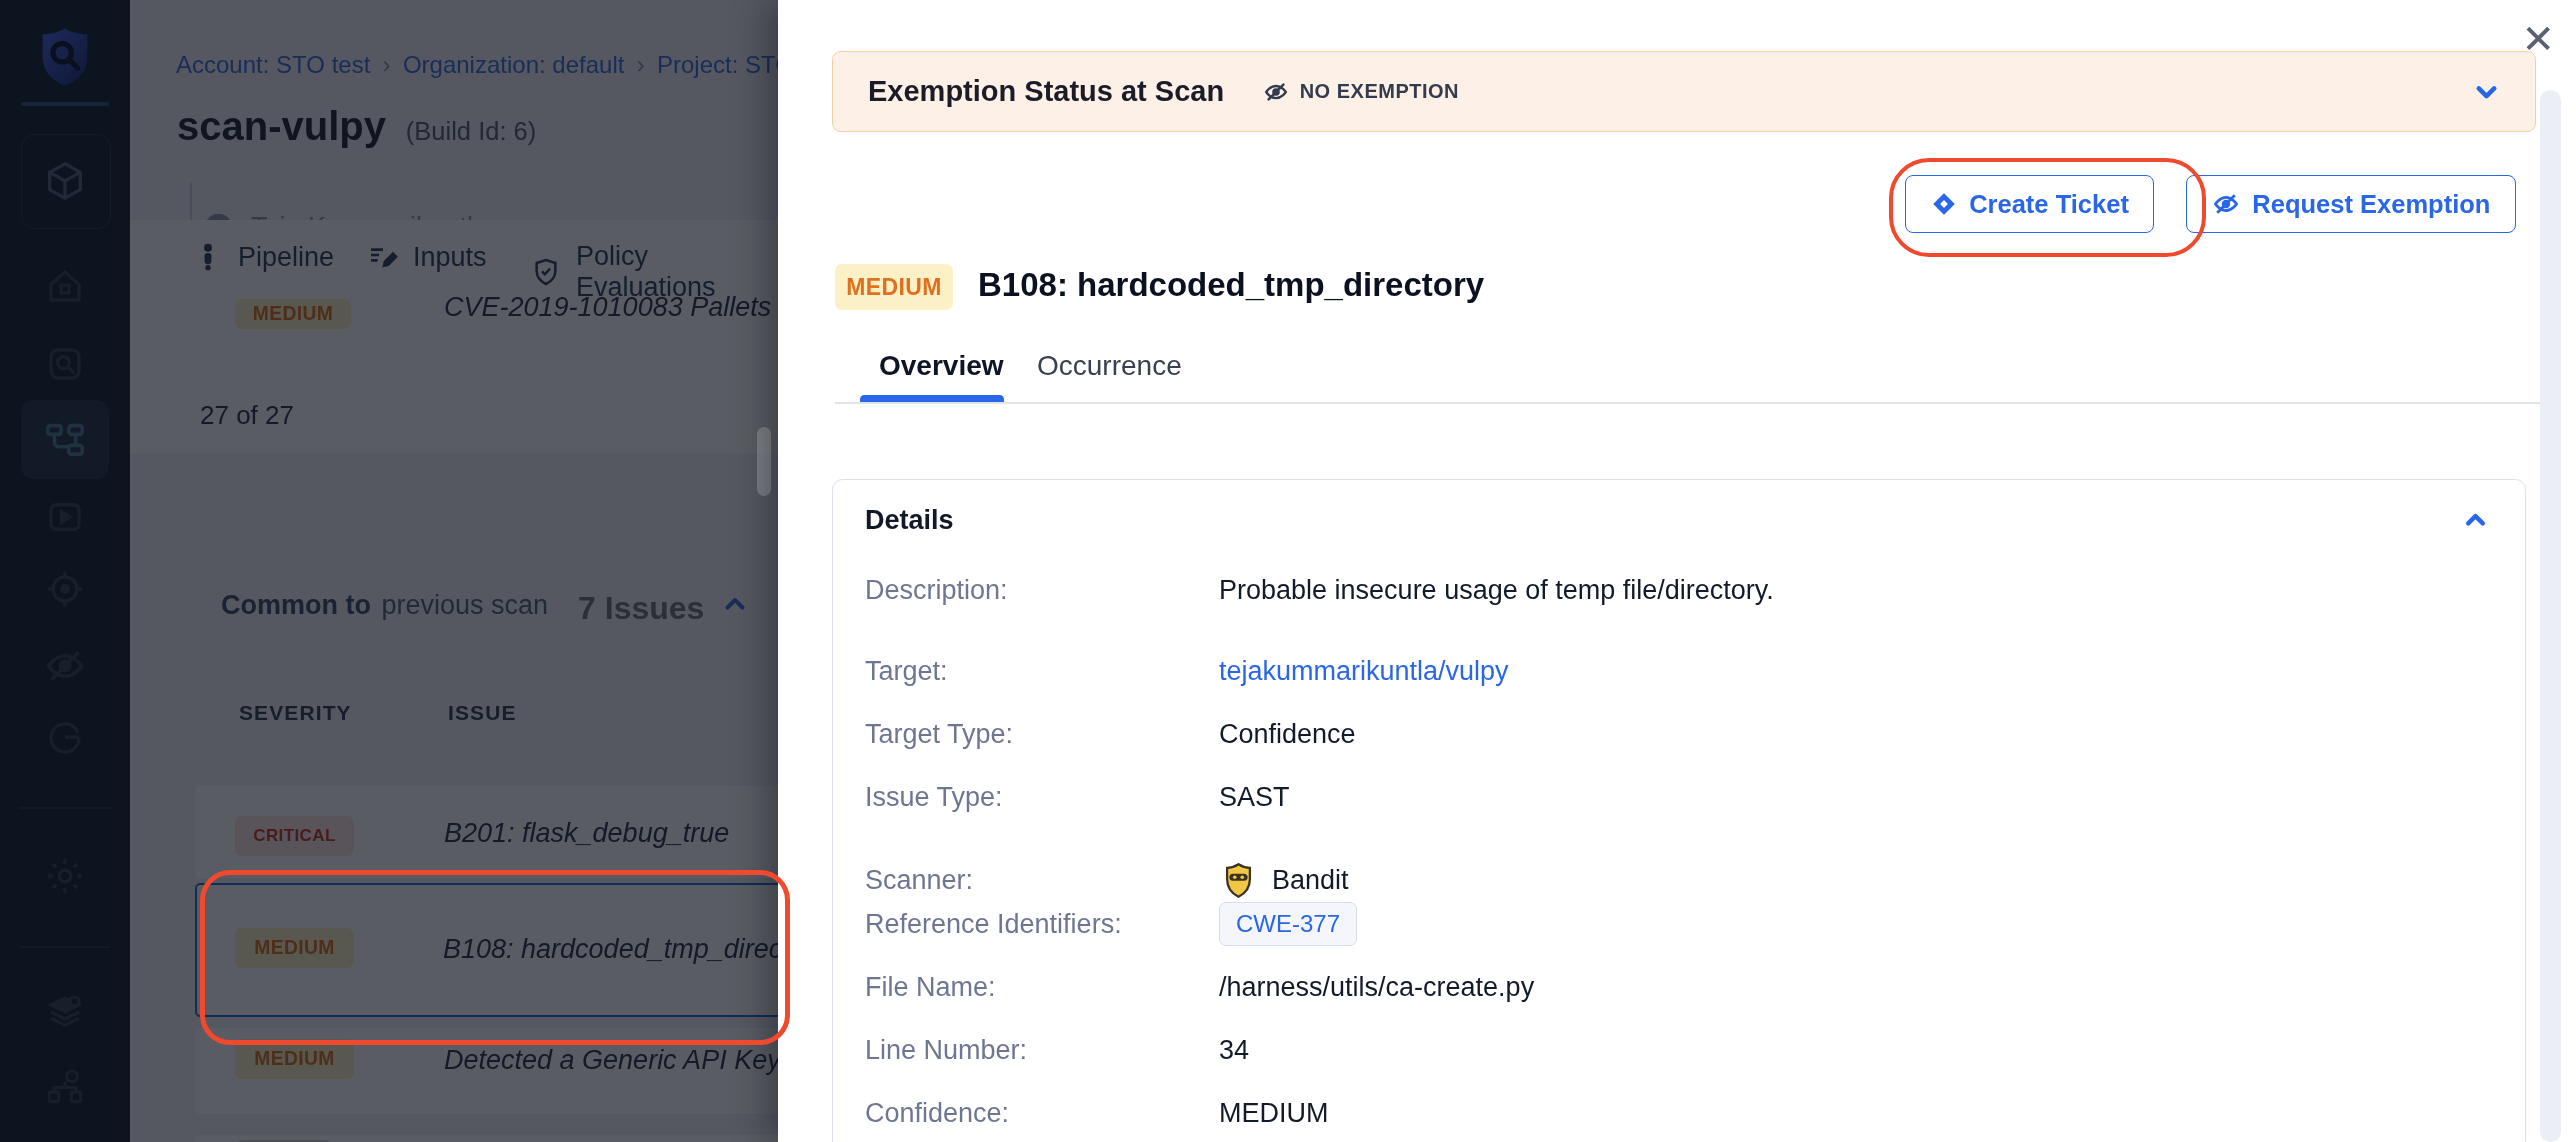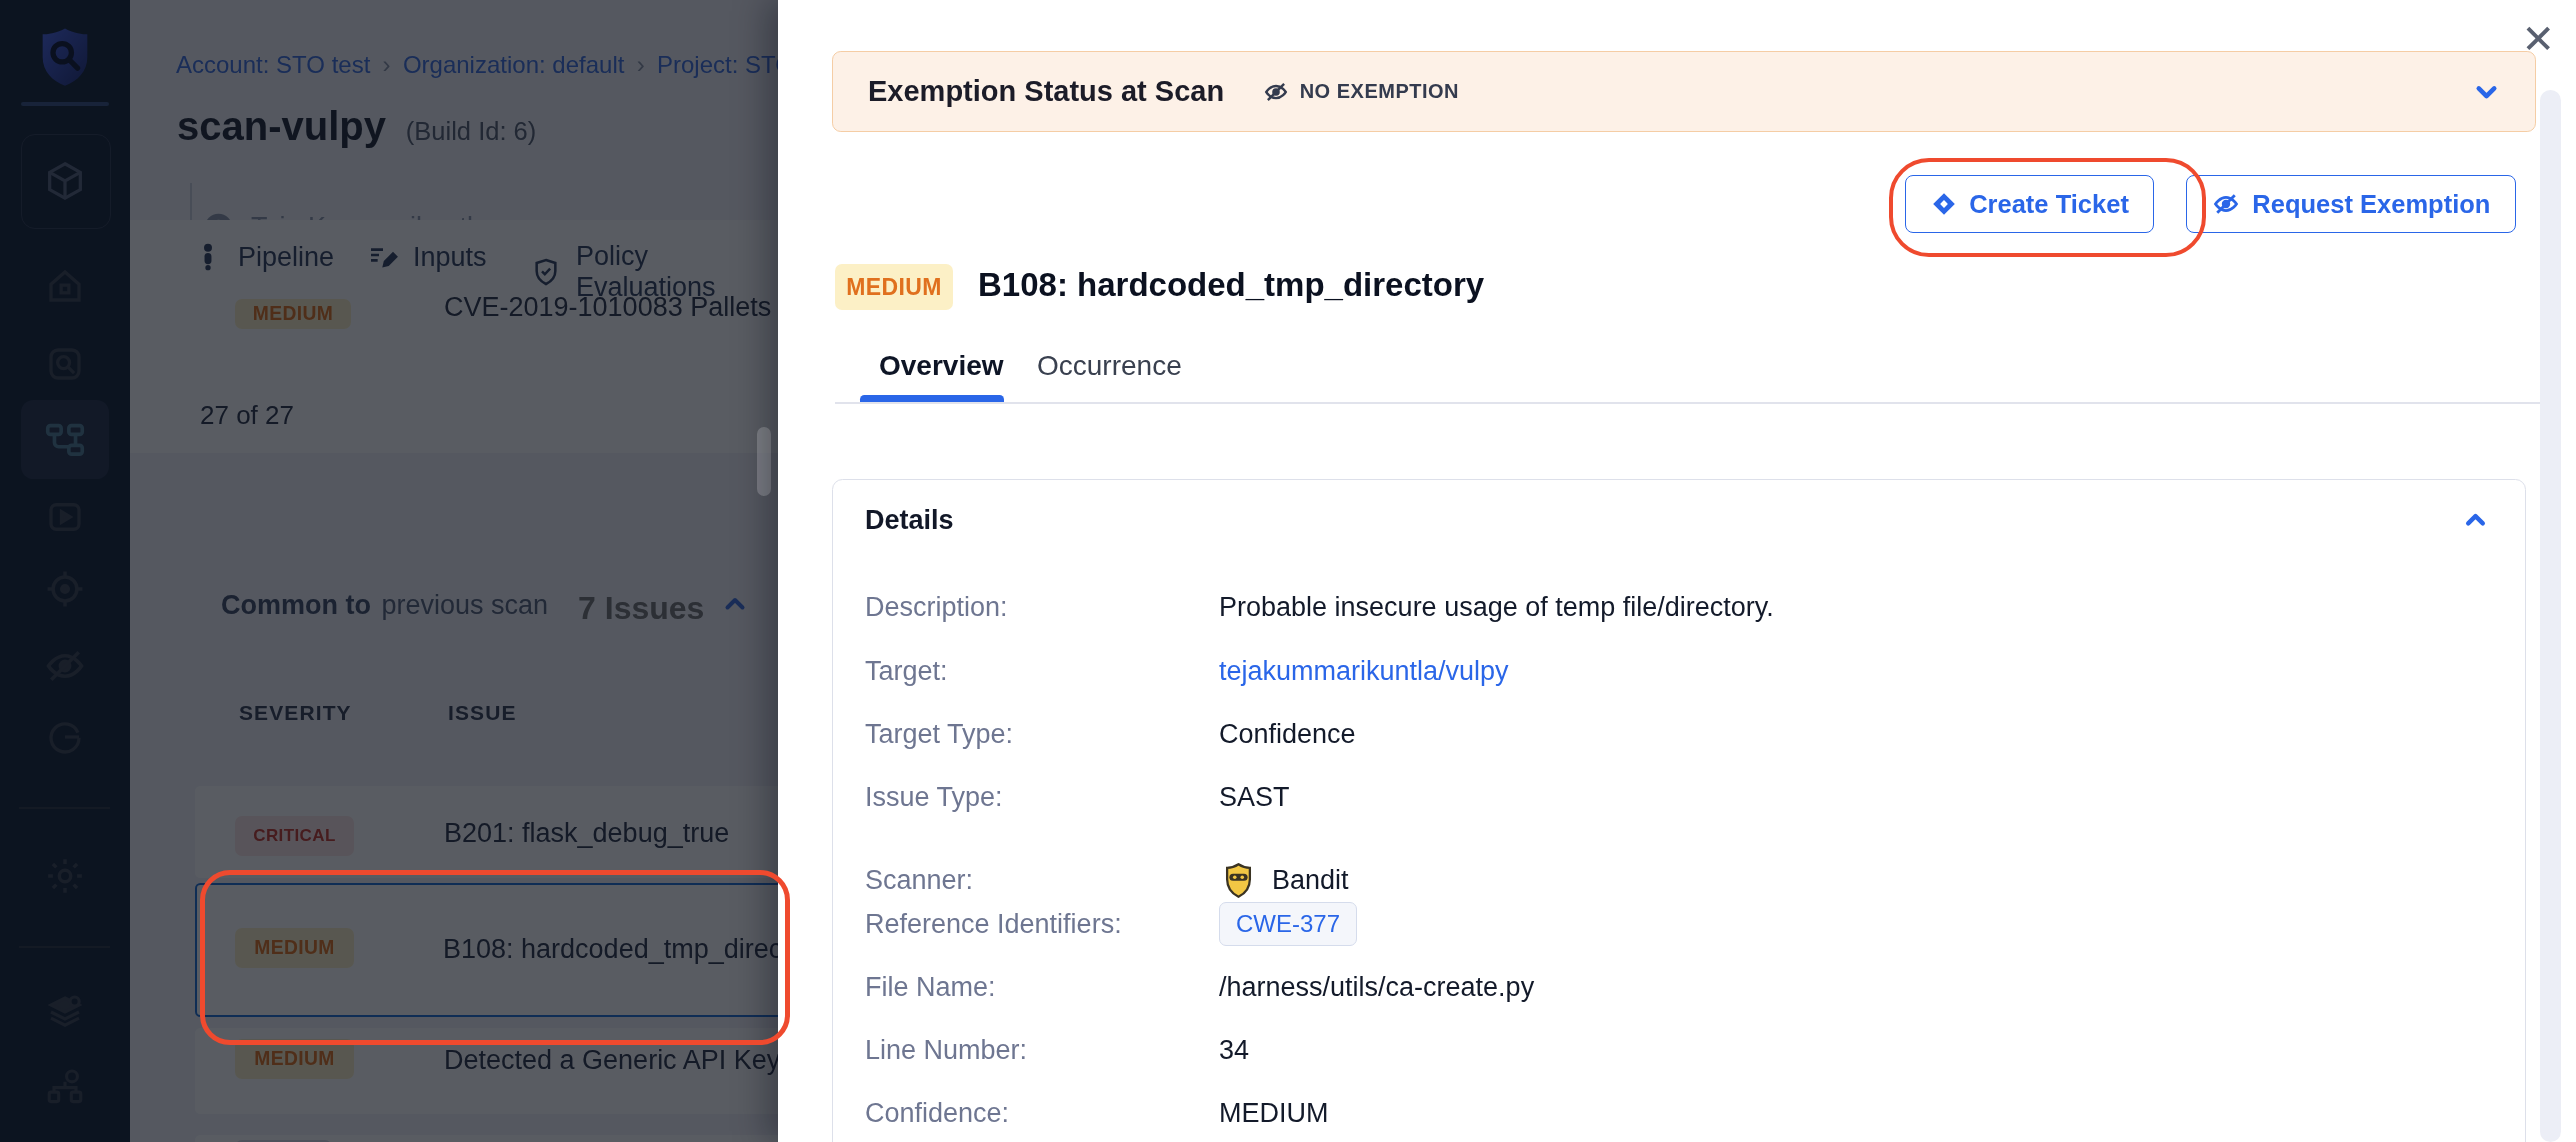--- a/index.html
+++ b/index.html
@@ -24,21 +24,21 @@
   .vline{width:1.8px;background:#C9D0DE;}
   .tabstrip{left:130px;top:220px;width:648px;height:75px;background:#FFFFFF;z-index:3;}
   .ltab{display:flex;align-items:center;gap:14px;font-size:27px;color:#30405E;position:absolute;top:21px;}
   .white-a{left:130px;top:220px;width:648px;height:233px;background:#FFFFFF;z-index:1;}
   .pagination{font-size:26px;color:#2A3347;}
   .sec-bold{font-size:27px;font-weight:bold;color:#3E4B66;}
   .sec-rest{font-size:27px;color:#55617A;margin-left:10.5px;}
   .sec-count{font-size:32px;font-weight:bold;color:#737373;margin-left:30px;}
   .th{font-size:21px;font-weight:bold;letter-spacing:1.1px;color:#333C52;}
   .row-card{background:#FFFFFF;border-radius:5.3px;z-index:1;}
-  .row-text{font-size:27px;color:#2A3347;white-space:nowrap;}
+  .row-text{font-size:27px;color:#2A3347;white-space:nowrap;font-style:italic;}
   .badge{display:inline-block;font-weight:bold;border-radius:7px;text-align:center;letter-spacing:0.4px;}
   .b-crit{background:#FBE7E5;color:#C5392E;}
   .b-med{background:#FCF0C6;color:#E0701E;}
   .b-low{background:#D9DEEA;color:#44506B;}
 
   
   .dim{left:0;top:0;width:778px;height:1142px;background:rgba(11,15,23,0.68);z-index:8;}
   .edge-pill{left:757px;top:427px;width:14px;height:69px;background:rgba(255,255,255,0.22);border-radius:7px;z-index:9;}
 
   
@@ -328,21 +328,21 @@
     <div class="d-grayline"></div>
 
     <div class="details-card">
       <span class="details-title">Details</span>
       <span class="details-chev">
         <svg width="35" height="35" viewBox="0 0 24 24" fill="none" stroke="currentColor" stroke-width="3" stroke-linecap="round" stroke-linejoin="round">
             <polyline points="7 14 12 9 17 14"></polyline>
           </svg>
       </span>
 
-      <div class="f-row" style="top:105px;justify-content:center;">
+      <div class="f-row" style="top:88px;justify-content:center;">
         <span class="f-label">Description:</span>
         <span class="f-value">Probable insecure usage of temp file/directory.</span>
       </div>
       <div class="f-row" style="top:169px;">
         <span class="f-label">Target:</span>
         <span class="f-value f-link">tejakummarikuntla/vulpy</span>
       </div>
       <div class="f-row" style="top:232px;">
         <span class="f-label">Target Type:</span>
         <span class="f-value">Confidence</span>

